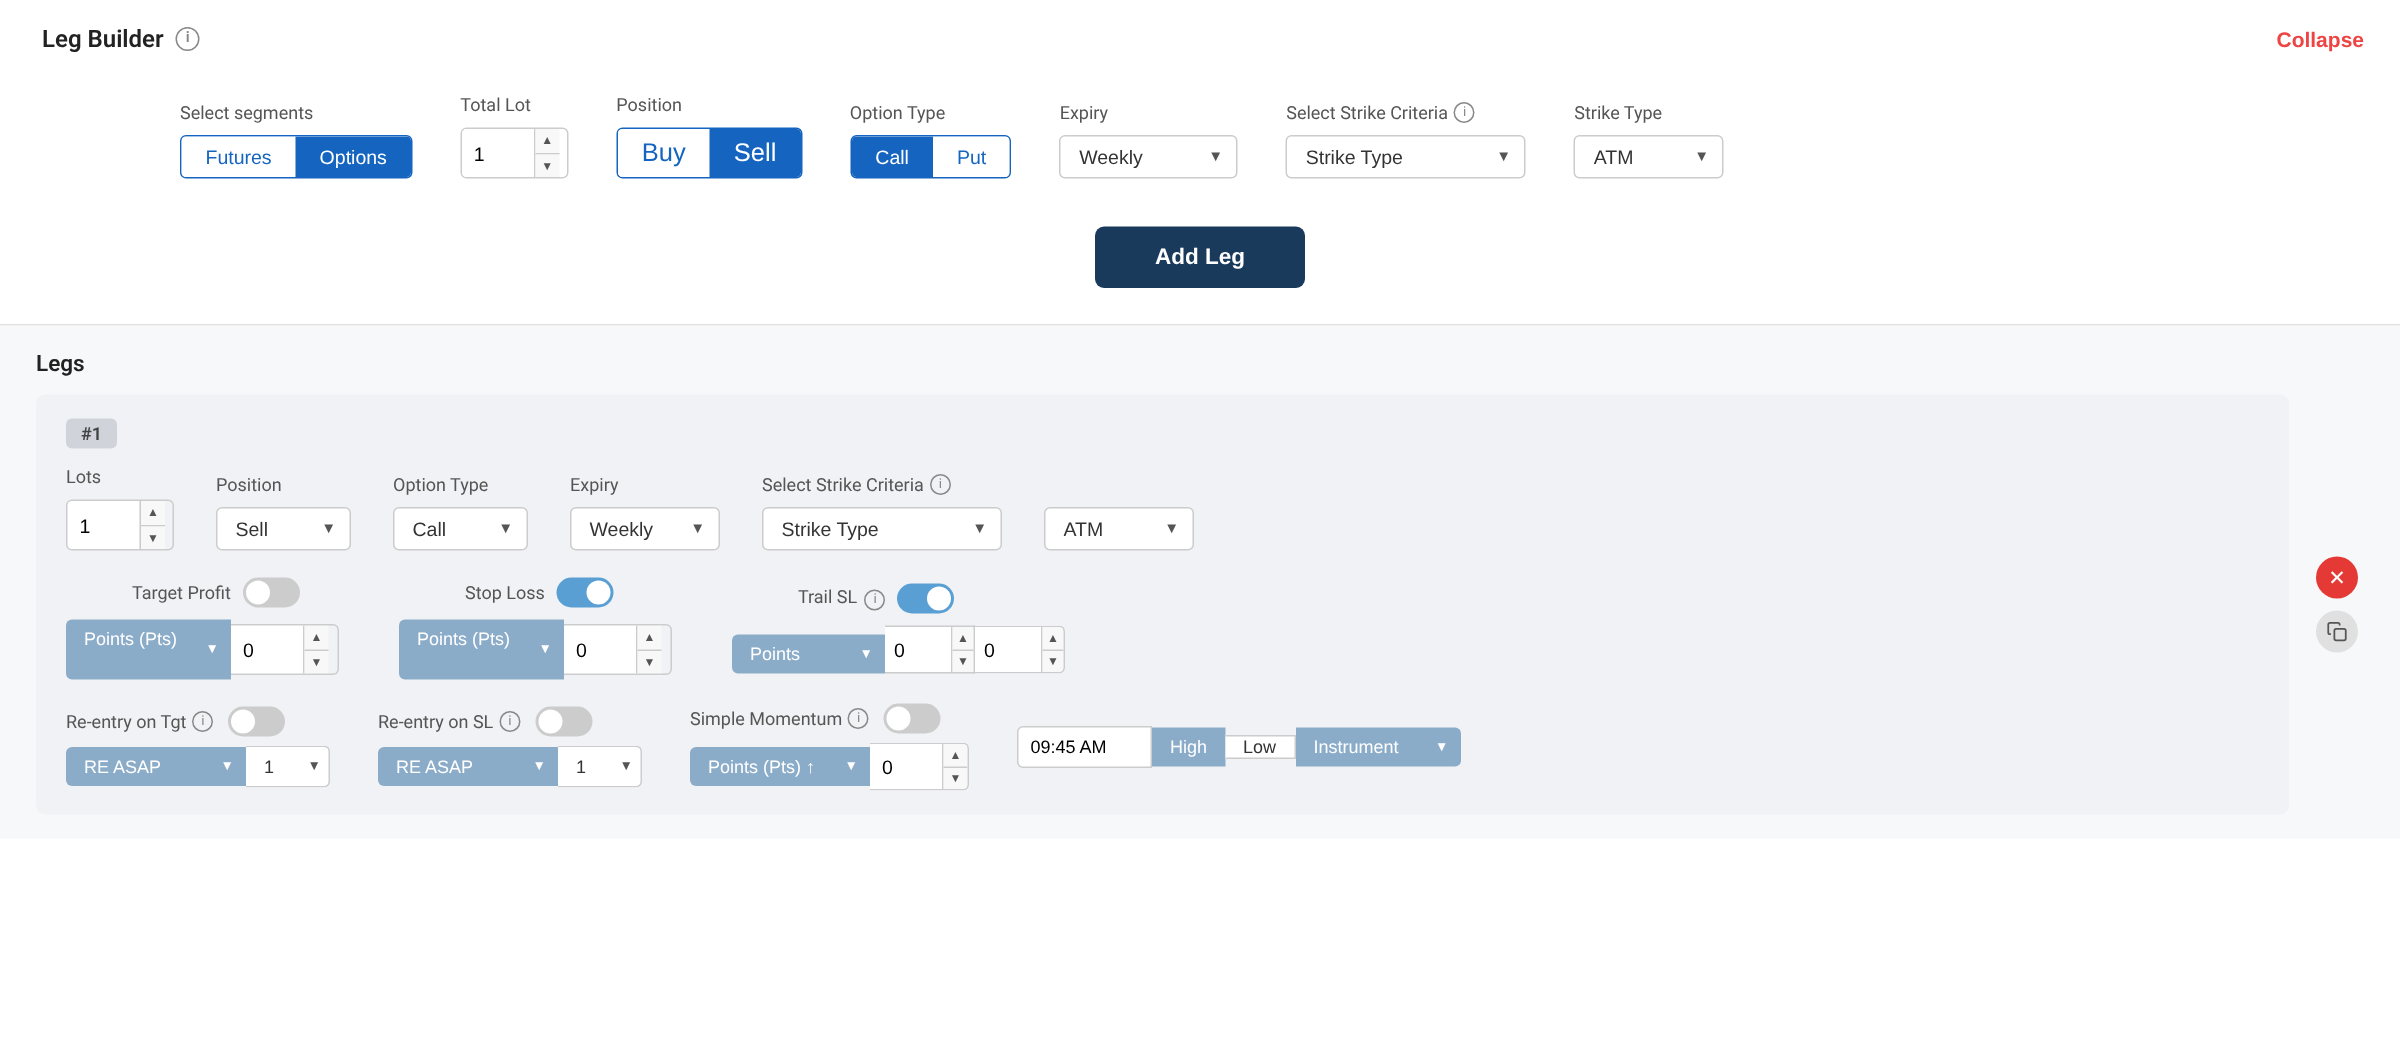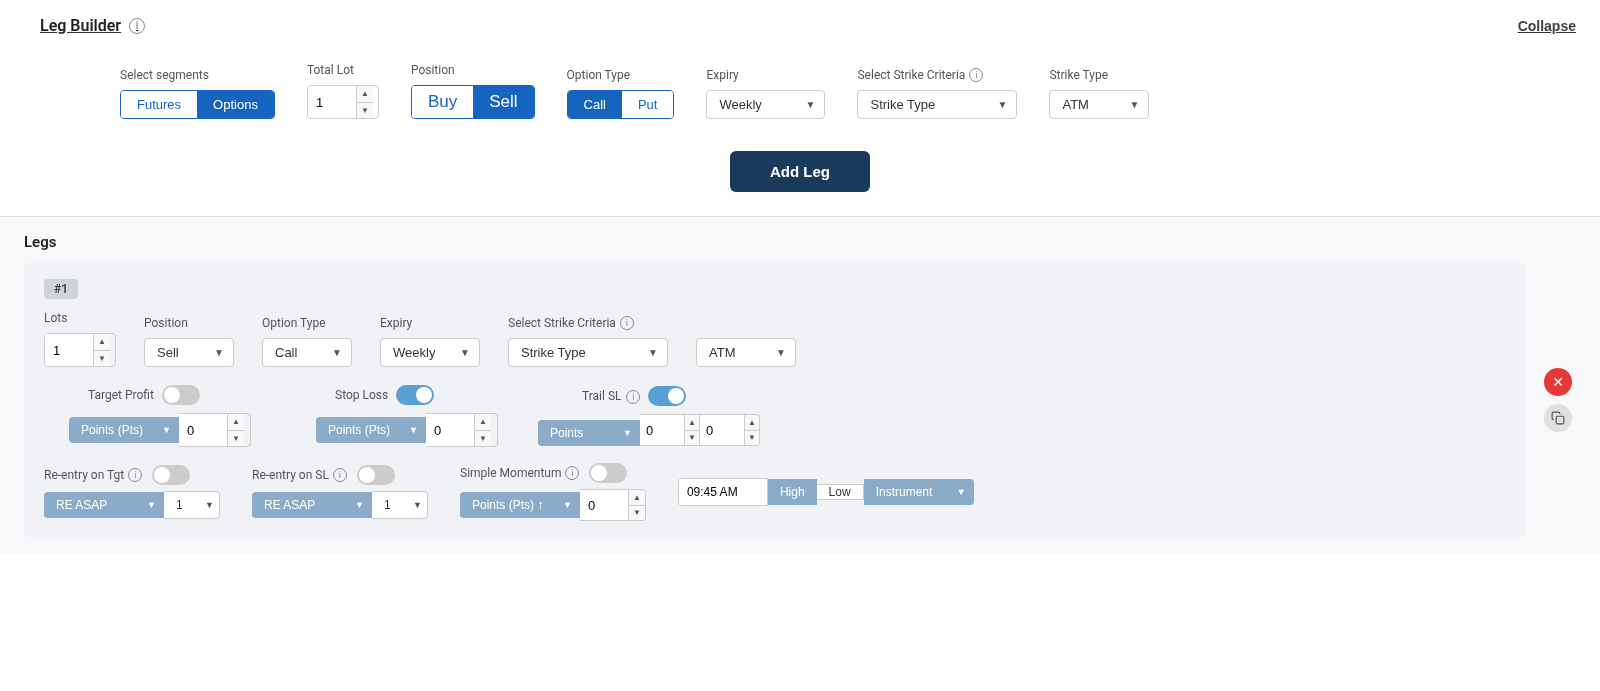--- a/index.html
+++ b/index.html
@@ -14,23 +14,22 @@
       min-height: 691px;
       width: 1600px;
       position: relative;
       overflow: hidden;
     }
     
     .header {
       display: flex;
       justify-content: space-between;
       align-items: center;
-      padding: 16px 24px 12px 40px;
-      background: #fff;
-      text-decoration: underline;
+      padding: 16px 24px 12px 28px;
+      background: #fff;
     }
     .header-title {
       display: flex;
       align-items: center;
       gap: 8px;
       font-size: 16px;
       font-weight: 600;
       color: #222;
     }
     .info-icon {
@@ -38,21 +37,21 @@
       border: 1.5px solid #888;
       border-radius: 50%;
       display: inline-flex;
       align-items: center;
       justify-content: center;
       font-size: 10px;
       color: #888;
       cursor: pointer;
     }
     .collapse-btn {
-      color: #404040;
+      color: #ef4444;
       font-weight: 600;
       font-size: 14px;
       cursor: pointer;
       background: none;
       border: none;
     }
     
     .top-controls {
       background: #fff;
       padding: 16px 24px 24px 120px;
@@ -304,27 +303,26 @@
       display: flex;
       align-items: center;
       gap: 0;
     }
     .pts-select {
       appearance: none;
       background: #8bacc8;
       color: #fff;
       border: none;
       border-radius: 4px 0 0 4px;
-      padding: 6px 28px 6px 12px;
+      padding: 6px 28px 20px 12px;
       font-size: 12px;
       cursor: pointer;
       outline: none;
       min-width: 110px;
       position: relative;
-      margin-left: 25px;
     }
     .pts-select-wrapper {
       position: relative;
       display: inline-flex;
     }
     .pts-select-arrow {
       position: absolute;
       right: 8px;
       top: 50%;
       transform: translateY(-50%);

